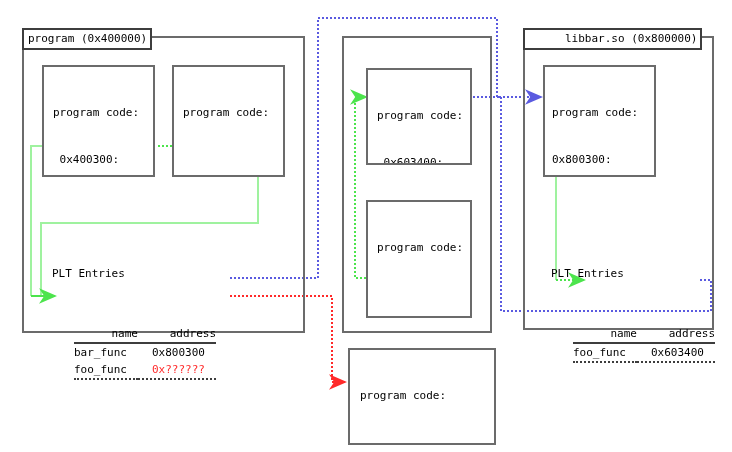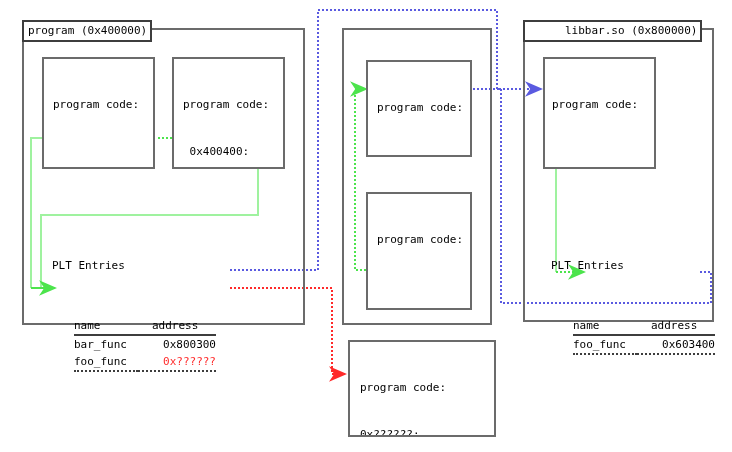--- a/index.html
+++ b/index.html
@@ -1,21 +1,21 @@
 <!DOCTYPE html>
 <html><head>
 <meta charset="utf-8">
 <style>
   html,body{margin:0;padding:0;background:#ffffff;}
   body{
     width:732px;height:452px;position:relative;overflow:hidden;
     font-family:"DejaVu Sans Mono","Liberation Mono",monospace;
     color:#000;
   }
-  .stage{position:absolute;left:0;top:0;width:732px;height:340px;}
+  .stage{position:absolute;left:0;top:8px;width:732px;height:340px;}
   svg.wires{position:absolute;left:0;top:0;width:732px;height:452px;pointer-events:none;}
 
   
   .module{position:absolute;border:2px solid #6b6b6b;background:transparent;box-sizing:border-box;}
   .module-title{
     position:absolute;border:2px solid #3d3d3d;background:#ffffff;
     font-size:11px;line-height:15px;padding:1px 3px 2px 4px;white-space:nowrap;
     box-sizing:border-box;letter-spacing:0px;
   }
 
@@ -24,26 +24,26 @@
     position:absolute;border:2px solid #6b6b6b;background:#ffffff;box-sizing:border-box;
     font-size:11px;line-height:15.5px;white-space:pre;padding:7px 10px 6px 9px;
     overflow:hidden;
   }
   .codebox .ln{display:block;height:15.5px;}
 
   
   .plt{position:absolute;font-size:11px;line-height:15px;white-space:pre;}
   .plt .plt-title{display:block;margin:0 0 15px 0;}
   .plt table{border-collapse:collapse;margin-left:22px;}
-  .plt th{font-weight:normal;font-size:11px;padding:0 0 1px 0;text-align:left;}
+  .plt th{font-weight:normal;font-size:11px;padding:0 0 1px 0;text-align:right;}
   .plt th.c-name{width:64px;}
   .plt th.c-addr{width:64px;padding-left:14px;}
   .plt tr.hdr th{border-bottom:2px solid #3d3d3d;}
   .plt td{font-size:11px;padding:1px 0 1px 0;text-align:left;white-space:pre;margin-left:44px;}
-  .plt td.c-addr{padding-left:14px;text-align:right;}
+  .plt td.c-addr{padding-left:14px;}
   .plt tr.row-dotted td{border-bottom:2px dotted #3d3d3d;}
   .red{color:#ff2a2a;}
 </style>
 </head>
 <body>
 
 <div class="stage">
 
   <svg class="wires" viewBox="0 0 732 452">
     <defs>
@@ -92,30 +92,30 @@
       <path d="M628,141 L556,141 L556,272" fill="none" stroke="#9ff29f" stroke-width="2"></path>
       <path d="M556,272 L584,272" fill="none" stroke="#4ce44c" stroke-width="2" stroke-dasharray="2 2" marker-end="url(#ah-green)"></path>
     </g>
   </svg>
 
   <div class="module" style="left:22px;top:28px;width:283px;height:297px;"></div>
   <div class="module-title" style="left:22px;top:20px;">program (0x400000)</div>
 
   <div class="codebox" style="left:42px;top:57px;width:113px;height:112px;">
     <span class="ln">program code:</span>
+    <span class="ln"> 0x400300:</span>
     
     
     
     
     
   </div>
 
   <div class="codebox" style="left:172px;top:57px;width:113px;height:112px;">
     <span class="ln">program code:</span>
-    <span class="ln"> 0x400400:</span>
     
     
     
     
     
   </div>
 
   <div class="plt" style="left:52px;top:228px;">
     <span class="plt-title">PLT Entries</span>
     <table>
@@ -131,39 +131,41 @@
         <td class="c-name">foo_func</td>
         <td class="c-addr red">0x??????</td>
       </tr>
     </tbody></table>
   </div>
 
   <div class="module" style="left:342px;top:28px;width:150px;height:297px;"></div>
 
   <div class="codebox" style="left:366px;top:60px;width:106px;height:97px;">
     <span class="ln">program code:</span>
+    <span class="ln"> 0x603400:</span>
     
     
     
   </div>
 
   <div class="codebox" style="left:366px;top:192px;width:106px;height:118px;">
     <span class="ln">program code:</span>
     
     
     
     
     
   </div>
 
   <div class="module" style="left:523px;top:28px;width:191px;height:294px;"></div>
   <div class="module-title" style="left:523px;top:20px;padding-left:40px;">libbar.so (0x800000)</div>
 
   <div class="codebox" style="left:543px;top:57px;width:113px;height:112px;padding-left:7px;">
     <span class="ln">program code:</span>
+    <span class="ln">0x800300:</span>
     
     
     
     
     
   </div>
 
   <div class="plt" style="left:551px;top:228px;">
     <span class="plt-title">PLT Entries</span>
     <table>
@@ -173,19 +175,18 @@
       </tr>
       <tr class="row-dotted">
         <td class="c-name">foo_func</td>
         <td class="c-addr">0x603400</td>
       </tr>
     </tbody></table>
   </div>
 
   <div class="codebox" style="left:348px;top:340px;width:148px;height:97px;padding-left:10px;">
     <span class="ln">program code:</span>
-    <span class="ln">0x??????:</span>
     
     
     
   </div>
 
 </div>
 
 </body></html>

